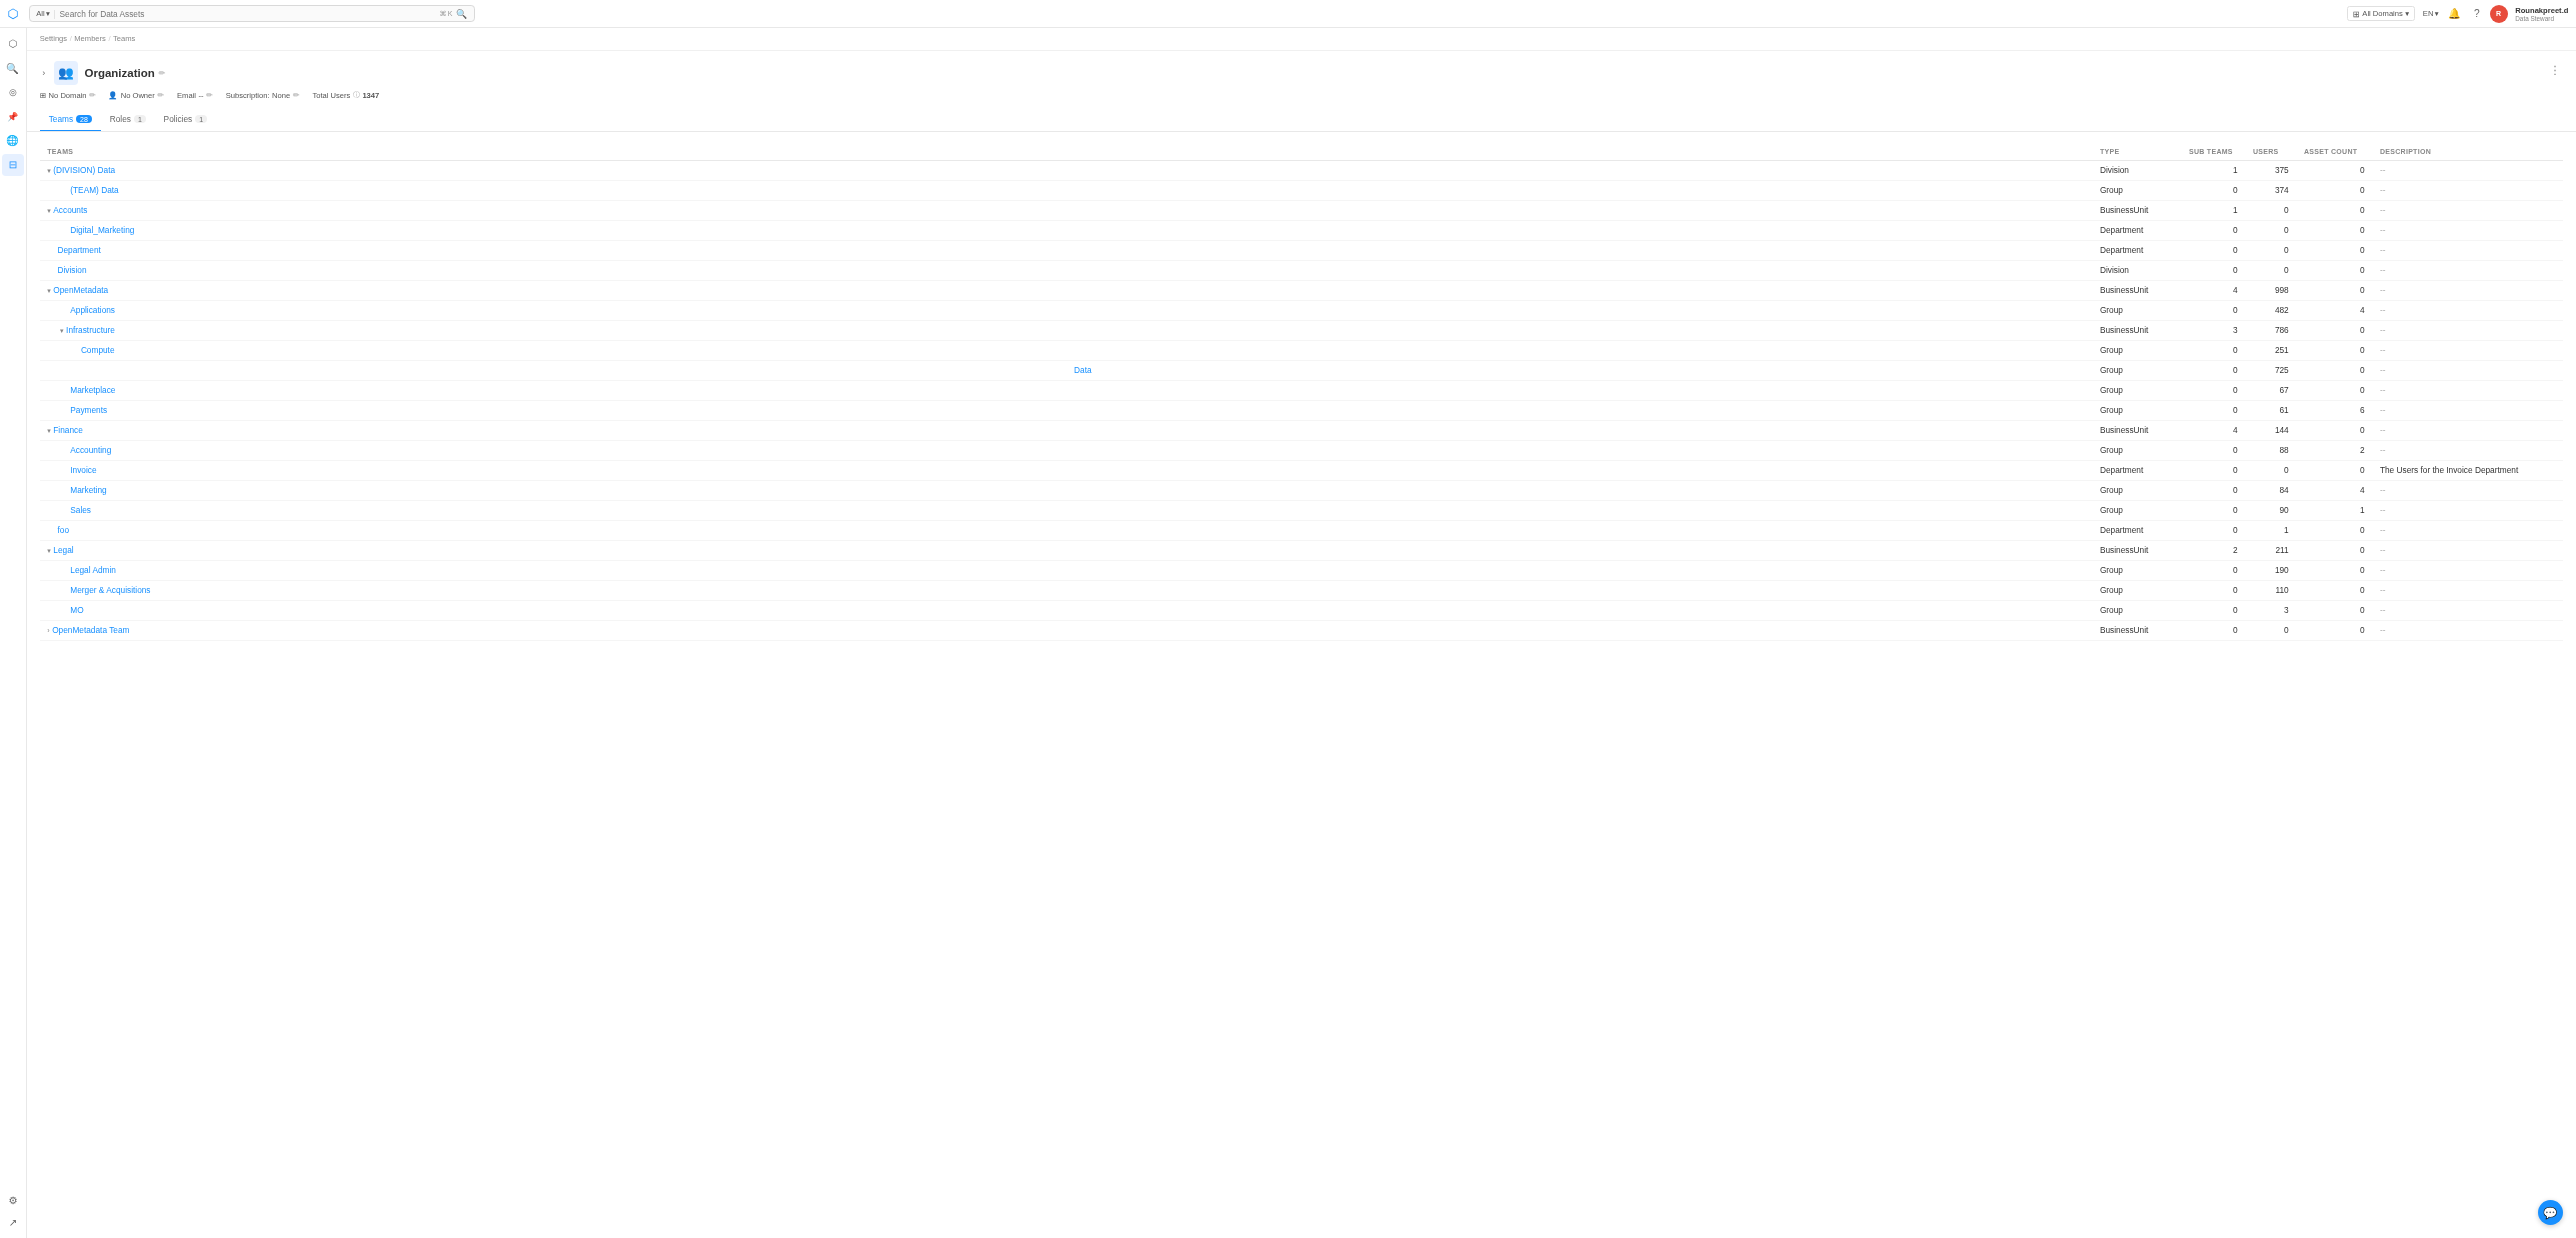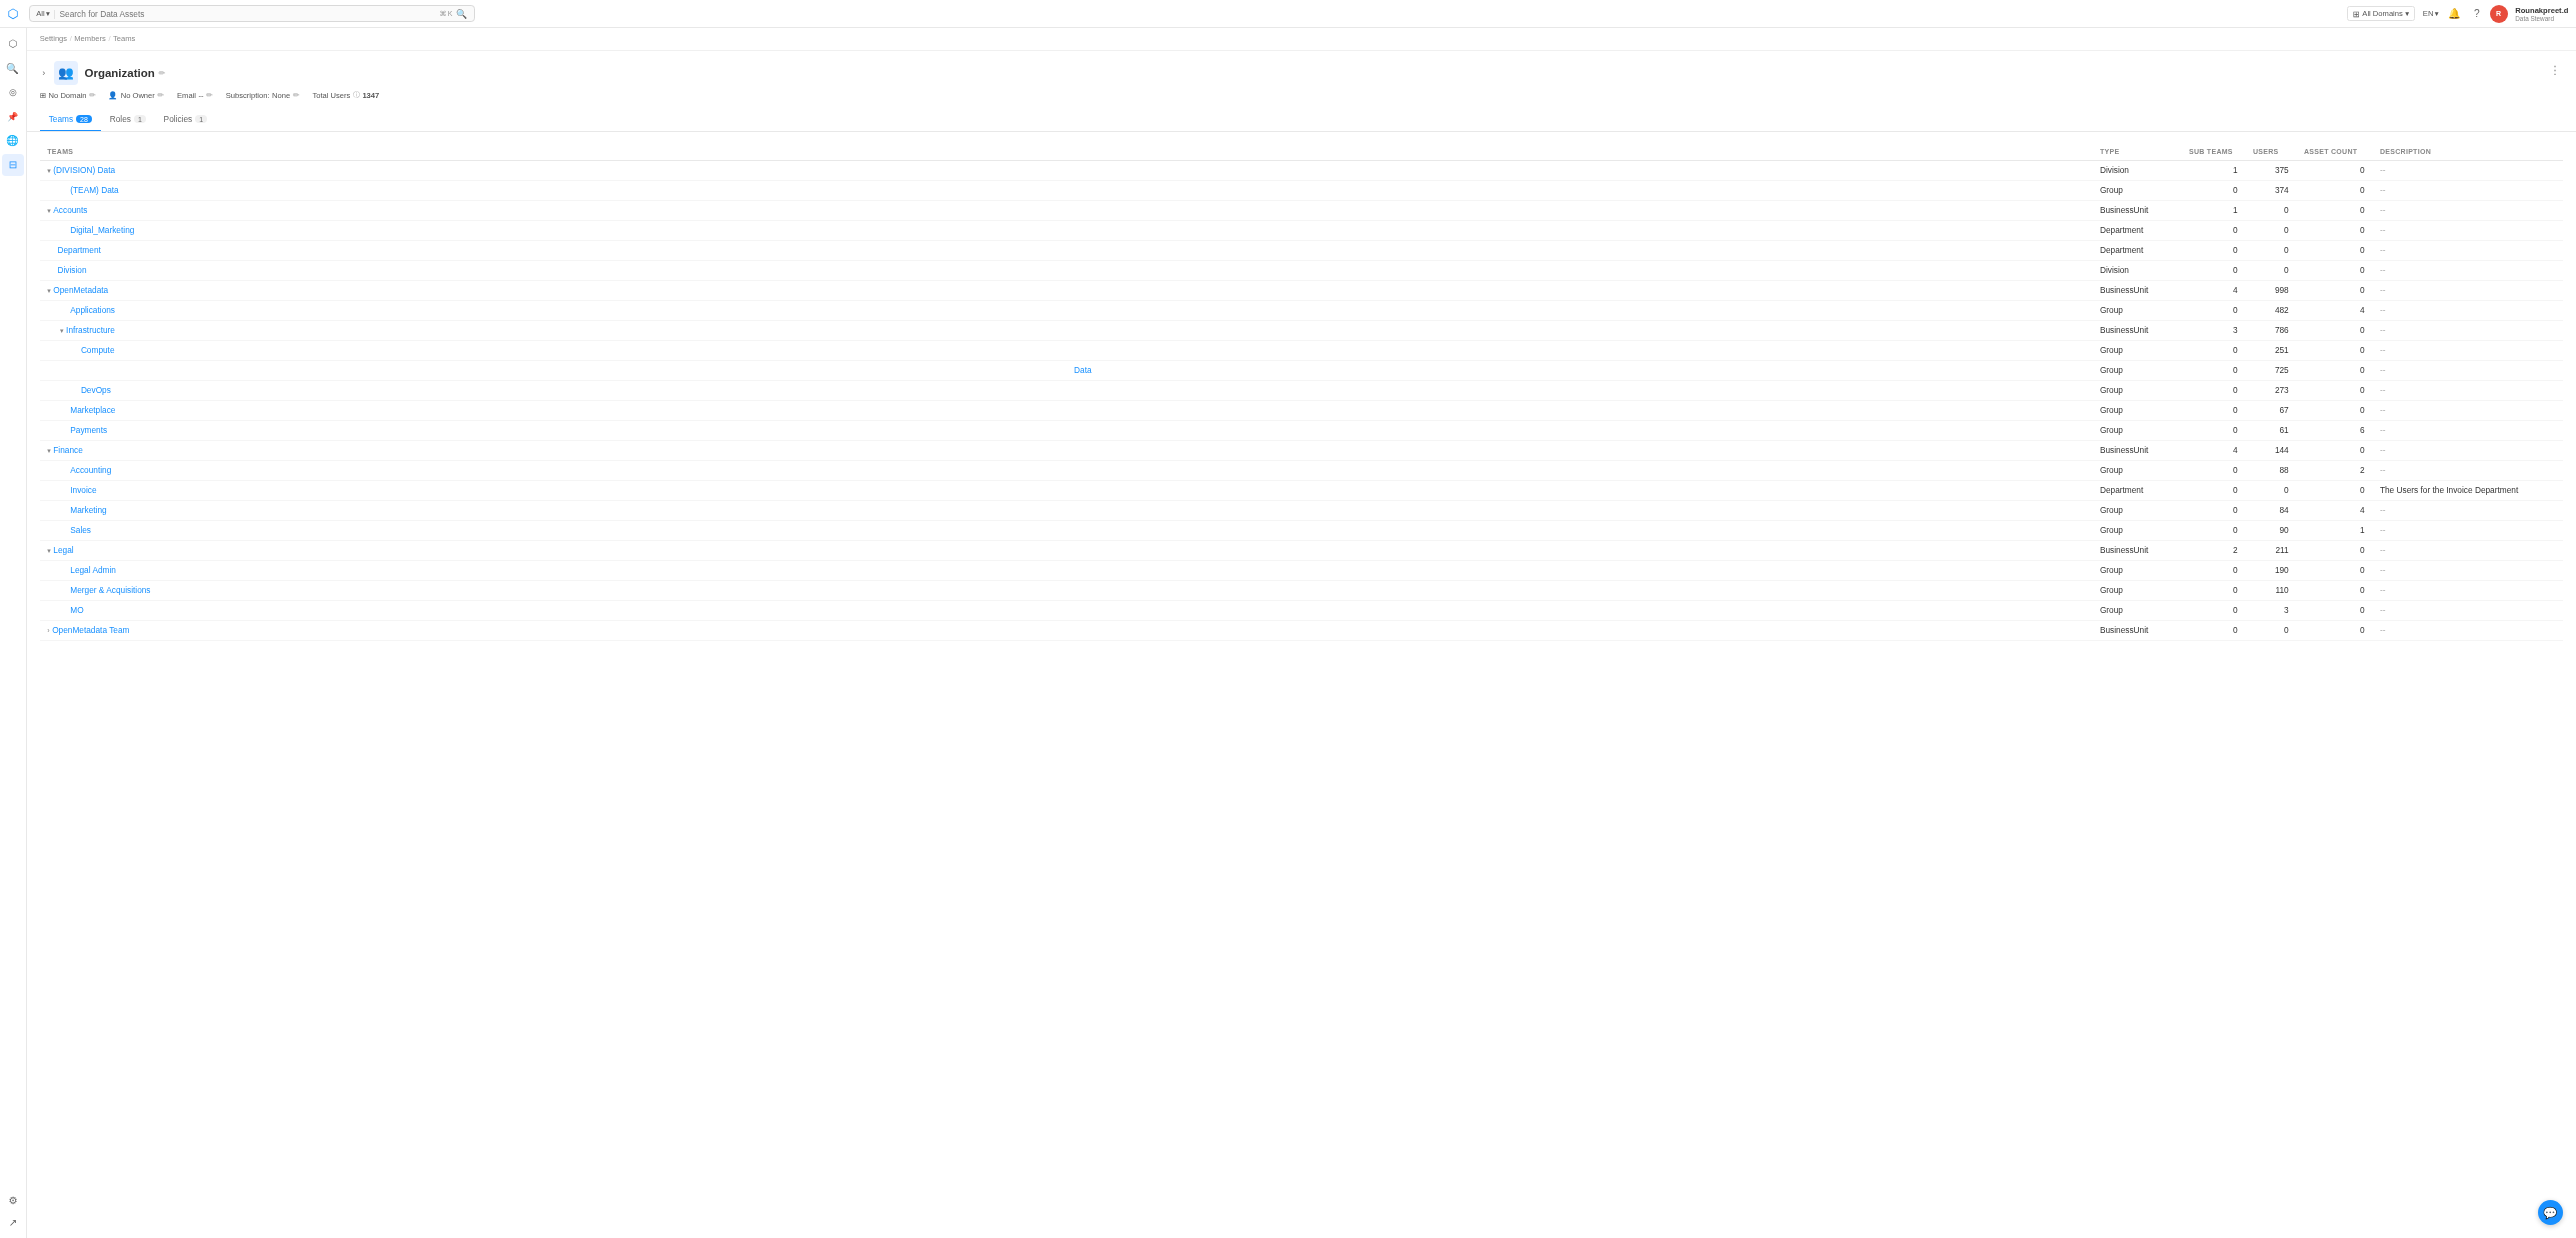--- a/index.html
+++ b/index.html
@@ -369,28 +369,20 @@
             </tr>
             <tr>
               <td style="padding-left: 31px; text-align: center;"><span style="display:inline-block; width:10.2px;"></span><a class="team-name-link">Data</a></td>
               <td>Group</td>
               <td style="text-align: right;">0</td>
               <td style="text-align: right;">725</td>
               <td style="text-align: right;">0</td>
               <td><span class="dash-val">--</span></td>
             </tr>
             <tr>
-              <td style="padding-left: 31px;"><span style="display:inline-block; width:10.2px;"></span><a class="team-name-link">DevOps</a></td>
-              <td>Group</td>
-              <td style="text-align: right;">0</td>
-              <td style="text-align: right;">273</td>
-              <td style="text-align: right;">0</td>
-              <td><span class="dash-val">--</span></td>
-            </tr>
-            <tr>
               <td style="padding-left: 20.4px;"><span style="display:inline-block; width:10.2px;"></span><a class="team-name-link">Marketplace</a></td>
               <td>Group</td>
               <td style="text-align: right;">0</td>
               <td style="text-align: right;">67</td>
               <td style="text-align: right;">0</td>
               <td><span class="dash-val">--</span></td>
             </tr>
             <tr>
               <td style="padding-left: 20.4px;"><span style="display:inline-block; width:10.2px;"></span><a class="team-name-link">Payments</a></td>
               <td>Group</td>
@@ -433,20 +425,28 @@
             </tr>
             <tr>
               <td style="padding-left: 20.4px;"><span style="display:inline-block; width:10.2px;"></span><a class="team-name-link">Sales</a></td>
               <td>Group</td>
               <td style="text-align: right;">0</td>
               <td style="text-align: right;">90</td>
               <td style="text-align: right;">1</td>
               <td><span class="dash-val">--</span></td>
             </tr>
             <tr>
+              <td style="padding-left: 7.6px;"><span style="display:inline-block; width:10.2px;"></span><a class="team-name-link">foo</a></td>
+              <td>Department</td>
+              <td style="text-align: right;">0</td>
+              <td style="text-align: right;">1</td>
+              <td style="text-align: right;">0</td>
+              <td><span class="dash-val">--</span></td>
+            </tr>
+            <tr>
               <td style="padding-left: 7.6px;"><span class="caret">▾</span><a class="team-name-link">Legal</a></td>
               <td>BusinessUnit</td>
               <td style="text-align: right;">2</td>
               <td style="text-align: right;">211</td>
               <td style="text-align: right;">0</td>
               <td><span class="dash-val">--</span></td>
             </tr>
             <tr>
               <td style="padding-left: 20.4px;"><span style="display:inline-block; width:10.2px;"></span><a class="team-name-link">Legal Admin</a></td>
               <td>Group</td>

